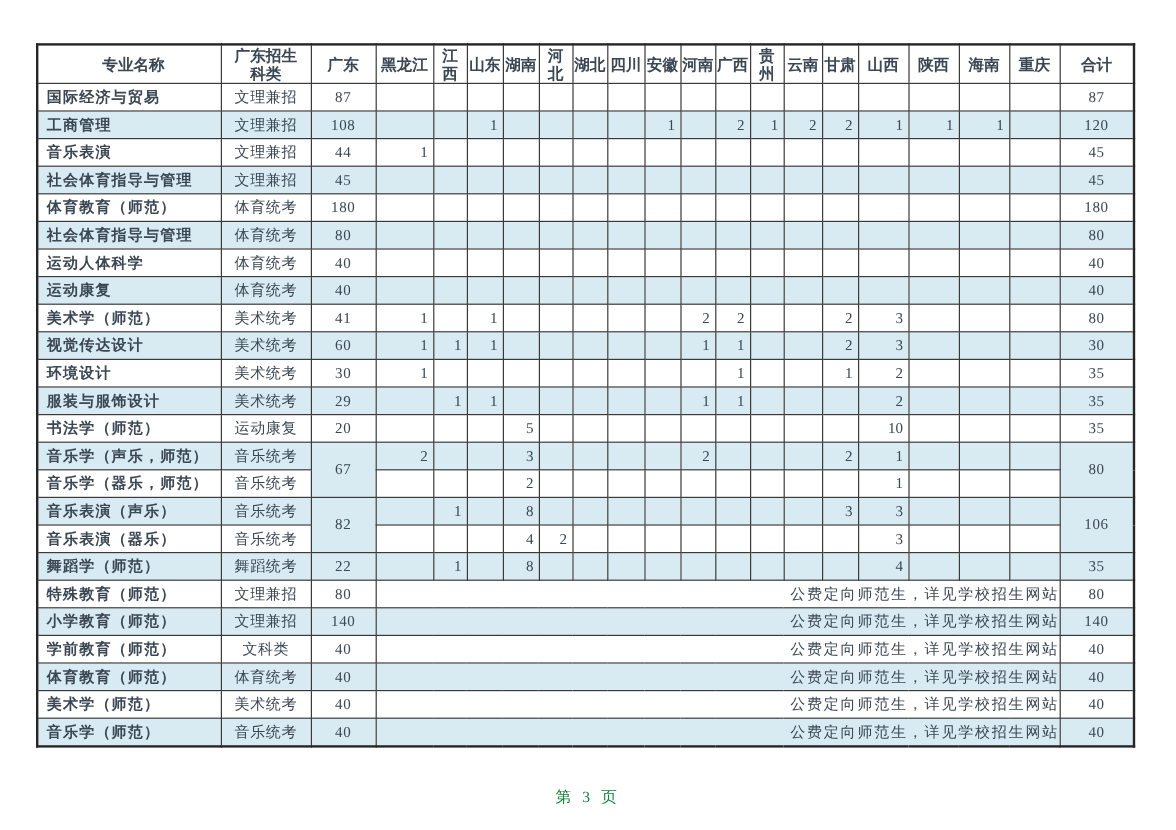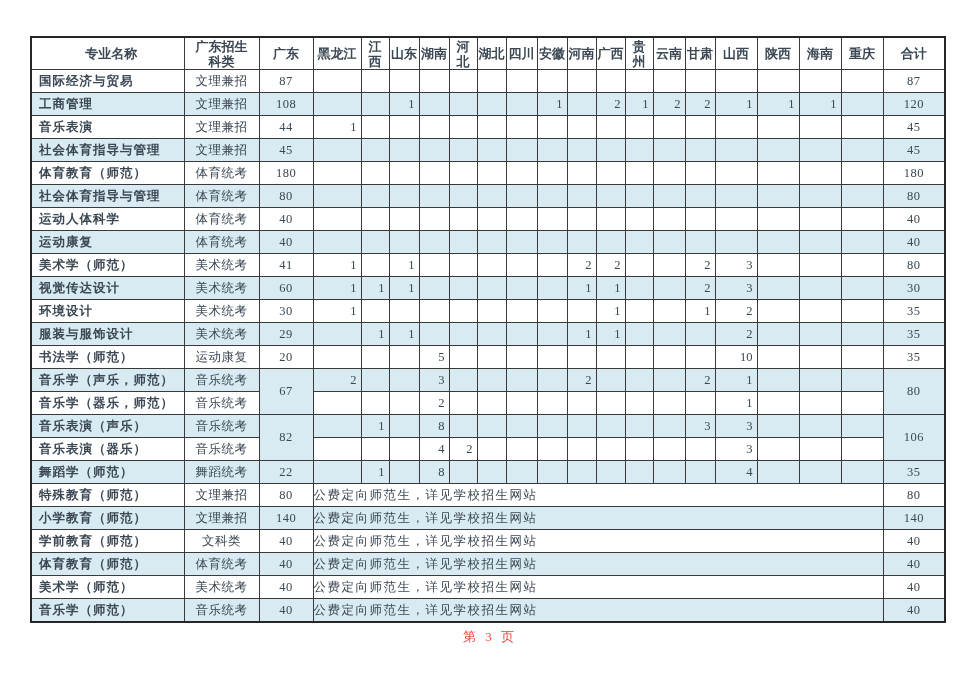--- a/index.html
+++ b/index.html
@@ -30,26 +30,26 @@
     line-height:15px;padding:0 1px;white-space:pre-line;color:var(--ink);
   }
   th.th-major{text-align:center;padding-left:8px;}
   td{
     height:22px;font-size:12.5px;padding:0;white-space:nowrap;
     color:var(--ink);background:#ffffff;
   }
   td.td-major{text-align:left;padding-left:7px;letter-spacing:1px;font-weight:bold;}
   td.td-center{text-align:center;letter-spacing:0.5px;}
   td.td-num{text-align:right;padding-right:4px;}
-  td.td-note{text-align:left;letter-spacing:1.5px;}
+  td.td-note{text-align:right;letter-spacing:1.5px;}
   tr.shaded td{background:var(--shaded);}
   td.merged-blue{background:var(--shaded);margin-left:25px;}
   .footer{
-    position:absolute;left:0;top:628px;width:100%;
-    text-align:center;font-size:13px;color:#ef4444;letter-spacing:3px;
+    position:absolute;left:0;top:655px;width:100%;
+    text-align:center;font-size:13px;color:#15803d;letter-spacing:3px;
   }
 </style>
 </head>
 <body style="--shaded: #d8ebf2; --ink: #3b4753; --grid: #3a3a3a;">
 
 <div class="sheet">
   <table class="adm" id="admission-table">
       <colgroup>
         <col style="width:153px">
         <col style="width:75px">

